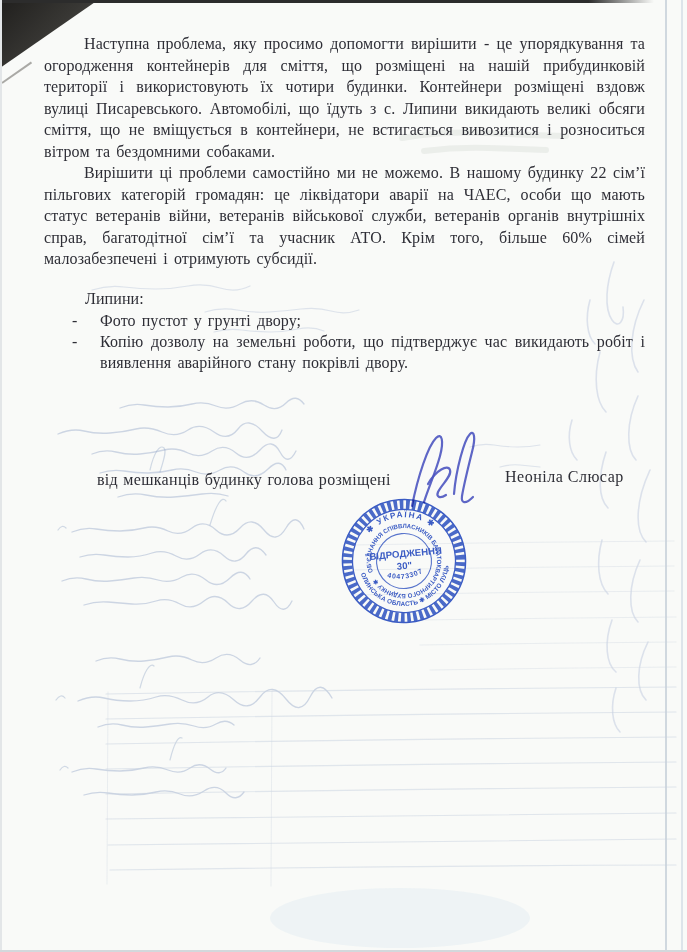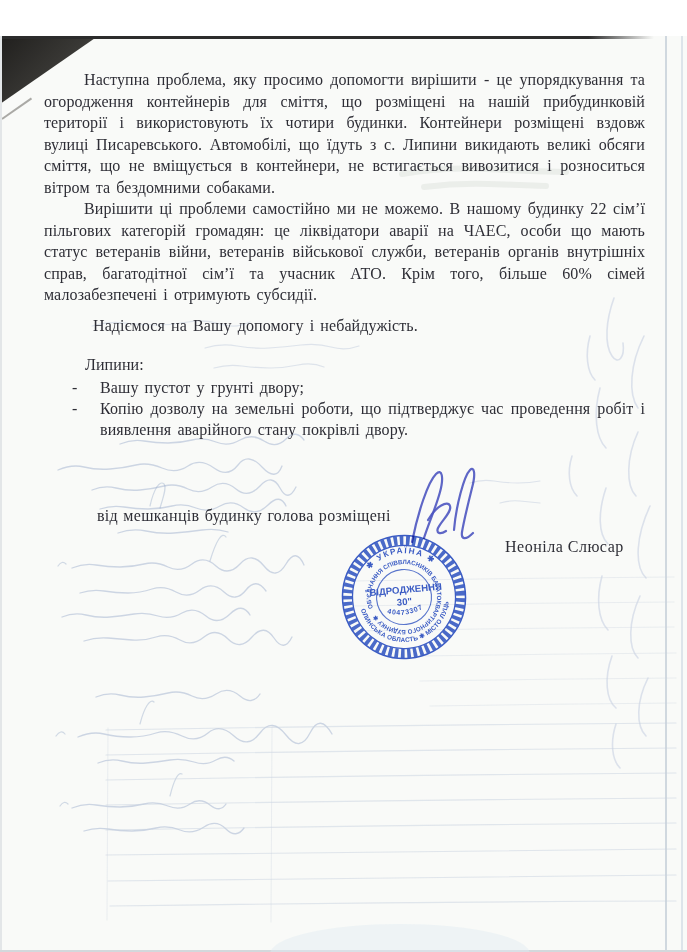--- a/index.html
+++ b/index.html
@@ -4,21 +4,20 @@
 <style>
   html,body{margin:0;padding:0;}
   body{
     width:687px;height:952px;position:relative;overflow:hidden;
     background:#ffffff;
     font-family:"Liberation Serif", serif;
   }
   .page{
     position:absolute;inset:0;
     background:var(--paper,#f9faf8);
-    margin-top:36px;
   }
   
   .corner-fold{
     position:absolute;left:0;top:0;width:98px;height:68px;
     clip-path:polygon(0 0,100% 0,0 100%);
     background:linear-gradient(315deg,#6d6c68 0%,#3a3936 45%,#201f1d 100%);
   }
   .corner-line{
     position:absolute;left:2px;top:82px;width:36px;height:2px;
     background:#8f8e8a;opacity:.75;transform:rotate(-35deg);transform-origin:left center;
@@ -45,21 +44,21 @@
   ul.attach-list li{position:relative;text-align:justify;line-height:21px;}
   ul.attach-list li::before{content:"-";position:absolute;left:-28px;}
 
   .closing{
     position:absolute;left:97px;top:469px;z-index:2;
     font-size:16px;line-height:21.5px;color:var(--ink,#2e2e36);
     letter-spacing:.3px;word-spacing:1px;
   }
   .closing .line1{padding-left:6px;}
   .signer{
-    position:absolute;left:505px;top:502px;z-index:2;
+    position:absolute;left:505px;top:468px;z-index:2;
     font-size:16px;color:var(--ink,#2e2e36);letter-spacing:.5px;
   }
 
   
   .bleed{position:absolute;left:0;top:0;z-index:1;filter:blur(.45px);}
   .bleed path{fill:none;stroke-linecap:round;}
   .bl-row{stroke:#8fa3c6;stroke-width:1.3;opacity:.42;}
   .bl-loop{stroke:#8fa3c6;stroke-width:1.2;opacity:.38;}
   .bl-fl{stroke:#97a9cc;stroke-width:1.6;opacity:.30;}
   .bl-tbl{stroke:#c7d1df;stroke-width:1.1;opacity:.5;}
@@ -144,25 +143,24 @@
     <path class="bl-tbl2" d="M420,620 q130,-2 256,-3"></path>
     <path class="bl-tbl2" d="M420,645 q130,-2 256,-3"></path>
     <path class="bl-tbl2" d="M430,670 q125,-2 246,-3"></path>
     <path class="bl-tbl2" d="M272,690 l-1,196"></path>
     <path class="bl-tbl2" d="M108,692 l-1,192"></path>
   </svg>
 
   <div class="letter-body">
     <p>Наступна проблема, яку просимо допомогти вирішити - це упорядкування та огородження контейнерів для сміття, що розміщені на нашій прибудинковій території і використовують їх чотири будинки. Контейнери розміщені вздовж вулиці Писаревського. Автомобілі, що їдуть з с. Липини викидають великі обсяги сміття, що не вміщується в контейнери, не встигається вивозитися і розноситься вітром та бездомними собаками.</p>
     <p>Вирішити ці проблеми самостійно ми не можемо. В нашому будинку 22 сім’ї пільгових категорій громадян: це ліквідатори аварії на ЧАЕС, особи що мають статус ветеранів війни, ветеранів військової служби, ветеранів органів внутрішніх справ, багатодітної сім’ї та учасник АТО. Крім того, більше 60% сімей малозабезпечені і отримують субсидії.</p>
-    <p class="hope">Надіємося на Вашу допомогу і небайдужість.</p>
     <p class="attach-label">Липини:</p>
     <ul class="attach-list">
-      <li>Вашу пустот  у грунті двору;</li>
-      <li>Копію дозволу на земельні роботи, що підтверджує час проведення робіт і виявлення аварійного стану покрівлі двору.</li>
+      <li>Фото пустот  у грунті двору;</li>
+      <li>Копію дозволу на земельні роботи, що підтверджує час викидають робіт і виявлення аварійного стану покрівлі двору.</li>
     </ul>
   </div>
 
   <div class="closing">
     <div class="line2">від мешканців будинку голова розміщені</div>
   </div>
   <div class="signer">Неоніла Слюсар</div>
 
   <svg class="signature" width="92" height="92" viewBox="0 0 92 92">
     <path d="M16 80 C22 50 32 20 40 12 C46 6 48 15 44 30 C40 45 32 63 28 76"></path>

